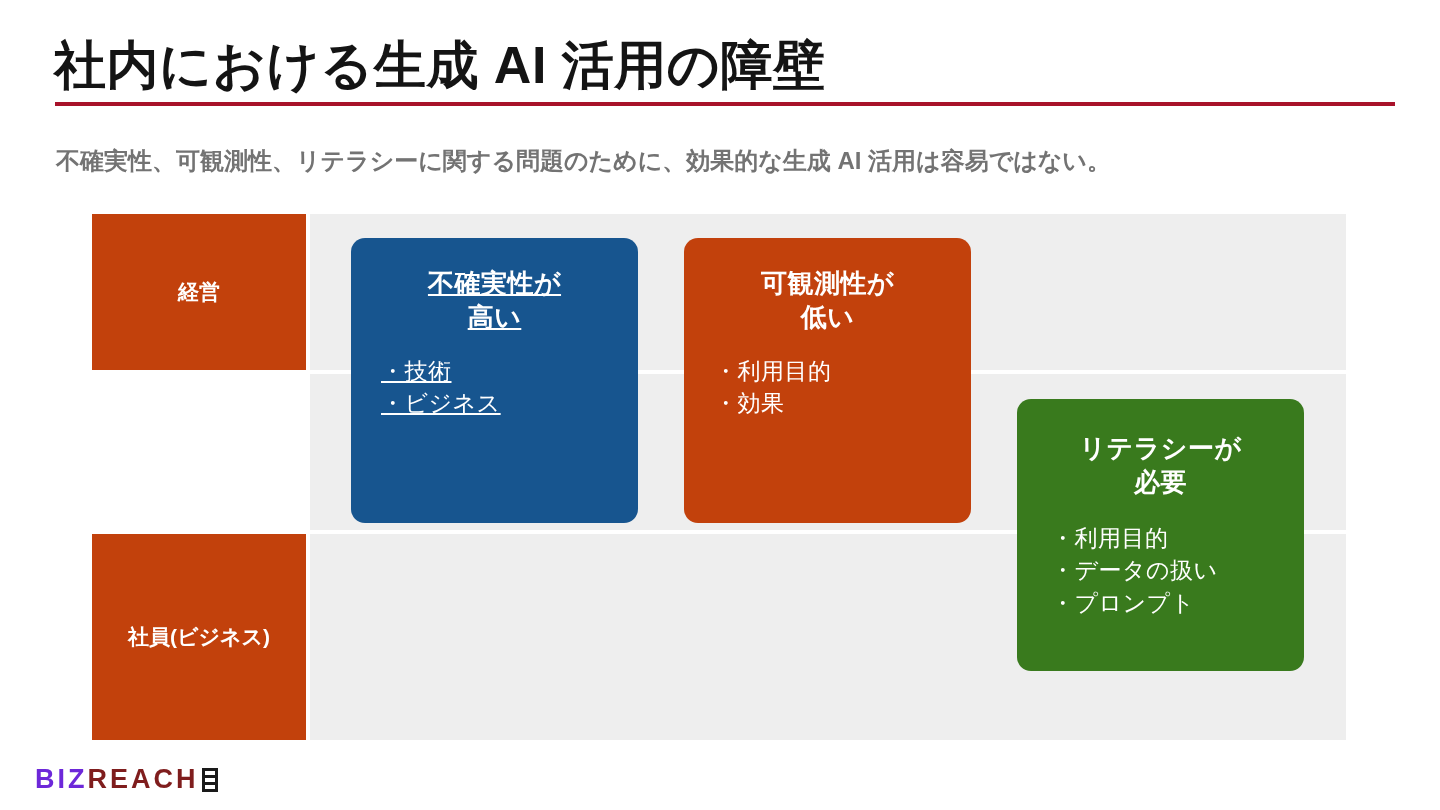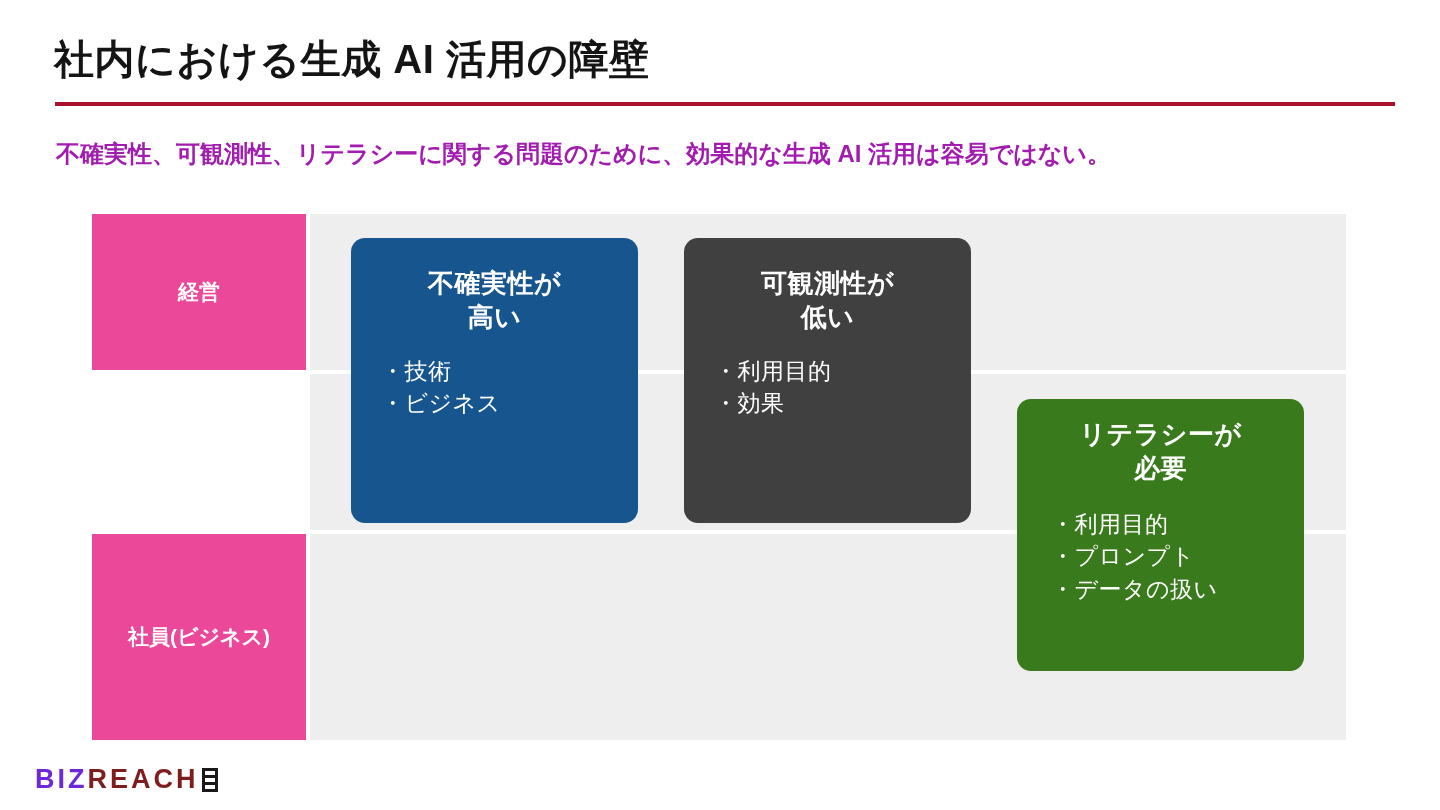--- a/index.html
+++ b/index.html
@@ -16,45 +16,45 @@
     font-family: "Liberation Sans", "DejaVu Sans", sans-serif;
     color: #000000;
     -webkit-font-smoothing: antialiased;
   }
 
   
   #slide-title {
     position: absolute;
     left: 54px;
     top: 36px;
-    font-size: 40px;
+    font-size: 52px;
     font-weight: 700;
     letter-spacing: 0.5px;
     line-height: 1.15;
     color: #141414;
     white-space: nowrap;
   }
   #title-rule {
     position: absolute;
     left: 55px;
     top: 102px;
     width: 1340px;
     height: 4px;
     background: #a8122a;
   }
 
   
   #slide-subtitle {
     position: absolute;
     left: 56px;
-    top: 138px;
+    top: 145px;
     font-size: 24px;
     font-weight: 700;
     line-height: 1.3;
-    color: #a21caf;
+    color: #737373;
     white-space: nowrap;
     letter-spacing: 0px;
   }
 
   
   #matrix {
     position: absolute;
     left: 92px;
     top: 214px;
     width: 1254px;
@@ -68,21 +68,21 @@
   .row-1 { top: 0px;   height: 156px; }
   .row-2 { top: 160px; height: 156px; }
   .row-3 { top: 320px; height: 206px; }
 
   .row-label {
     position: absolute;
     left: 0;
     top: 0;
     width: 214px;
     height: 100%;
-    background: #ec4899;
+    background: #c2410c;
     color: #ffffff;
     display: flex;
     align-items: center;
     justify-content: center;
     text-align: center;
     font-size: 21px;
     font-weight: 700;
     line-height: 1.35;
     box-sizing: border-box;
   }
@@ -127,36 +127,37 @@
     padding-top: 20px;
     letter-spacing: 0.5px;
   }
 
   #card-uncertainty {
     left: 259px;
     top: 24px;
     width: 287px;
     height: 285px;
     background: #17558f;
+    text-decoration: underline;
   }
   #card-observability {
     left: 592px;
     top: 24px;
     width: 287px;
     height: 285px;
-    background: #404040;
+    background: #c2410c;
   }
   #card-literacy {
     left: 925px;
     top: 185px;
     width: 287px;
     height: 272px;
     background: #397a1d;
   }
-  #card-literacy .card-heading { padding-top: 18px; }
+  #card-literacy .card-heading { padding-top: 32px; }
   #card-literacy .card-bullets { padding-top: 22px; padding-left: 34px; }
 
   
   #logo {
     position: absolute;
     left: 35px;
     top: 766px;
     font-size: 27px;
     font-weight: 700;
     letter-spacing: 3px;
@@ -249,22 +250,22 @@
       </div>
     </div>
 
     <div class="card" id="card-literacy">
       <div class="card-heading">
         <span>リテラシーが</span><br>
         <span>必要</span>
       </div>
       <div class="card-bullets">
         <div>・利用目的</div>
+        <div>・データの扱い</div>
         <div>・プロンプト</div>
-        <div>・データの扱い</div>
       </div>
     </div>
 
   </div>
 </div>
 
 <div id="logo">
   <span id="logo-biz">BIZ</span>
     <span id="logo-reach">REACH</span>
     <span id="logo-mark">

